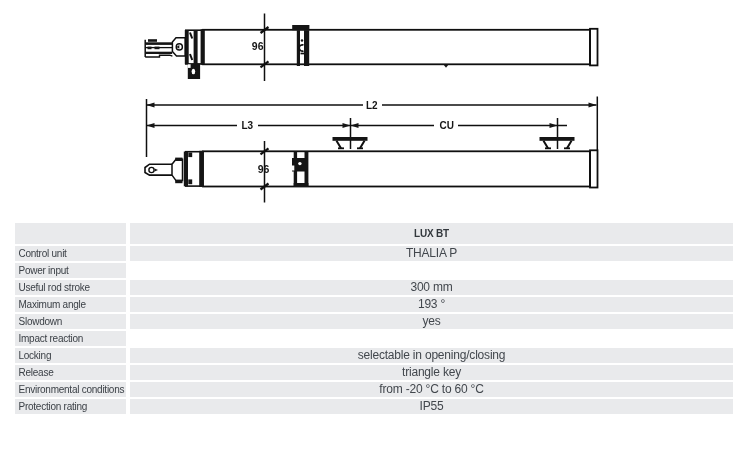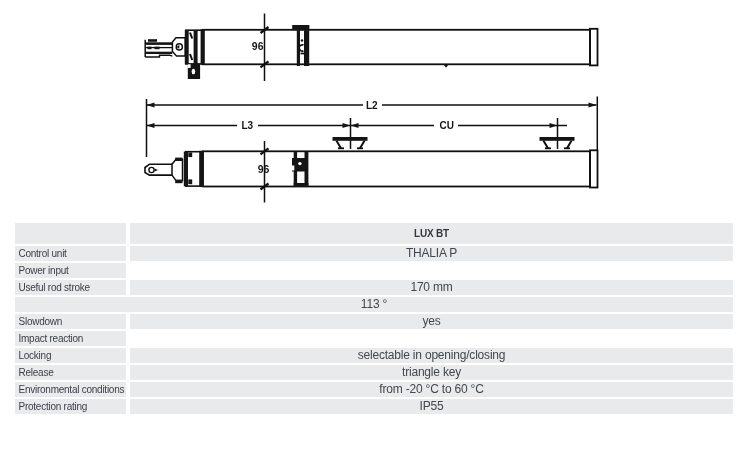--- a/index.html
+++ b/index.html
@@ -133,24 +133,25 @@
     </div>
   <div class="row dr">
       <div class="c1">Control unit</div>
       <div class="c2">THALIA P</div>
     </div>
   <div class="row dr">
       <div class="c1">Power input</div>
     </div>
   <div class="row dr">
       <div class="c1">Useful rod stroke</div>
-      <div class="c2">170 mm</div>
+      <div class="c2">300 mm</div>
     </div>
   <div class="row dr">
-      <div class="c2">113 °</div>
+      <div class="c1">Maximum angle</div>
+      <div class="c2">193 °</div>
     </div>
   <div class="row dr">
       <div class="c1">Slowdown</div>
       <div class="c2">yes</div>
     </div>
   <div class="row dr">
       <div class="c1">Impact reaction</div>
     </div>
   <div class="row dr">
       <div class="c1">Locking</div>

